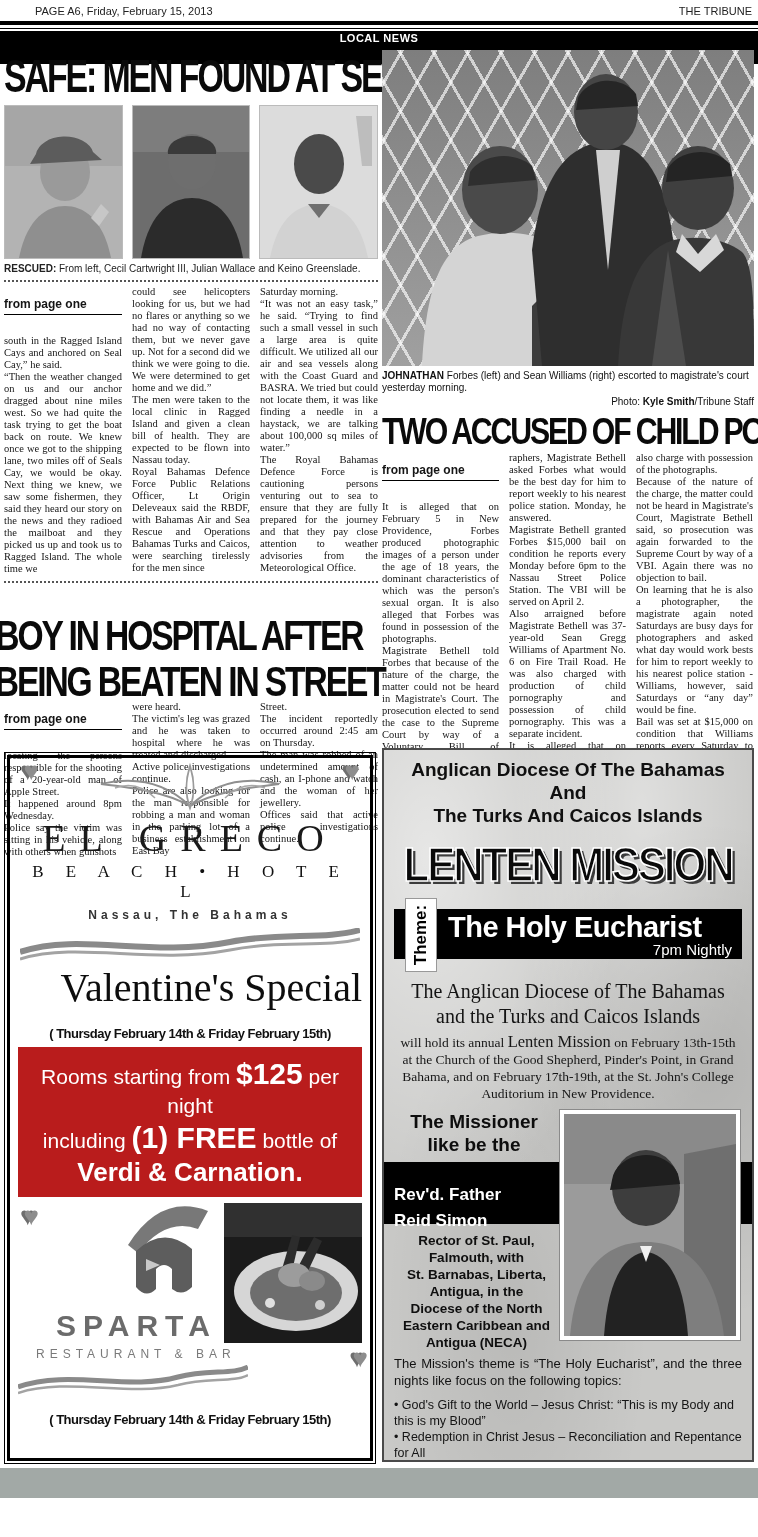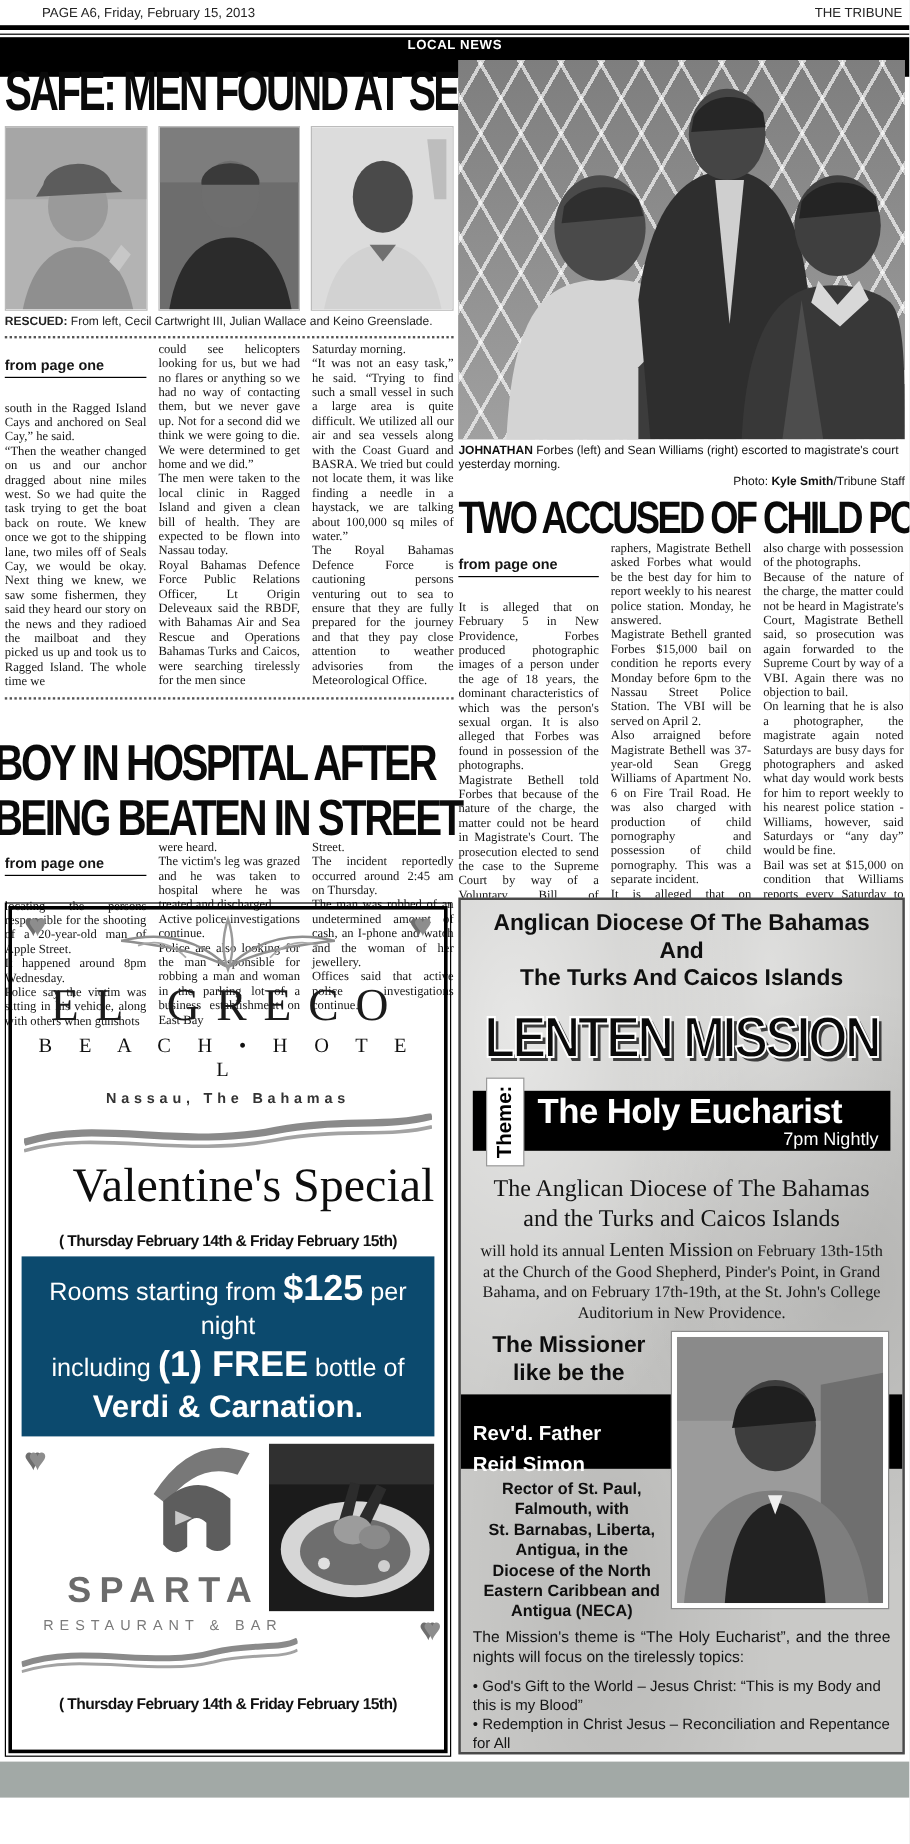--- a/index.html
+++ b/index.html
@@ -49,21 +49,21 @@
   .hearts .h2{color:#8d8d8d;}
   .eg-top{position:relative;height:52px;}
   .eg-top .hearts{position:absolute;top:0;}
   .eg-flourish{position:absolute;left:50%;transform:translateX(-50%);top:0;}
   .eg-brand{text-align:center;font-size:38px;letter-spacing:14px;color:#1a1a1a;margin-top:2px;}
   .eg-sub{text-align:center;font-size:17px;letter-spacing:9px;margin-top:2px;}
   .eg-loc{text-align:center;font-family:"Liberation Sans",sans-serif;font-size:12px;letter-spacing:4px;margin-top:6px;font-weight:bold;color:#333;}
   .wave{display:block;margin:6px auto 0 auto;}
   .eg-val{text-align:right;font-size:40px;margin-top:2px;color:#0d0d0d;}
   .eg-dates{text-align:center;font-family:"Liberation Sans",sans-serif;font-weight:bold;font-size:13px;letter-spacing:-.5px;margin-top:15px;}
-  .eg-black{background:#0c4a6e;color:#fff;text-align:center;font-family:"Liberation Sans",sans-serif;margin-top:6px;padding:8px 4px;line-height:1.25;}
+  .eg-black{background:#b91c1c;color:#fff;text-align:center;font-family:"Liberation Sans",sans-serif;margin-top:6px;padding:8px 4px;line-height:1.25;}
   .eg-black .t1{font-size:21px;}
   .eg-black .big{font-size:26px;font-weight:bold;}
   .eg-black .huge{font-size:30px;font-weight:bold;}
   .sparta{position:relative;height:196px;margin-top:4px;}
   .sp-name{position:absolute;left:38px;top:108px;font-family:"Liberation Sans",sans-serif;font-weight:bold;font-size:30px;letter-spacing:7px;color:#6b6b6b;}
   .sp-tag{position:absolute;left:18px;top:146px;font-family:"Liberation Sans",sans-serif;font-size:12px;letter-spacing:5px;color:#7a7a7a;}
   .foodpic{position:absolute;right:0;top:2px;width:138px;height:140px;overflow:hidden;}
   .sp-hearts-r{position:absolute;right:6px;top:148px;}
   .sp-wave{position:absolute;left:0;top:164px;}
   .dn-box{background:#000;color:#fff;text-align:center;font-family:"Liberation Sans",sans-serif;margin-top:5px;padding:7px 4px 8px 4px;}
@@ -361,21 +361,21 @@
             <ellipse cx="82" cy="74" rx="34" ry="38" fill="#3d3d3d"></ellipse>
             <path d="M48,66 a34,28 0 0 1 66,-6 l2,10 -70,6 z" fill="#1f1f1f"></path>
             <path d="M6,222 C12,152 44,128 82,128 C122,128 152,154 160,222 Z" fill="#7e7e7e"></path>
             <path d="M40,222 C44,166 60,140 82,138 C104,140 120,166 124,222 Z" fill="#222222"></path>
             <path d="M76,132 l6,16 6,-16 z" fill="#f0f0f0"></path>
           </svg>
         </div>
       </div>
     </div>
 
-    <div class="ln-para">The Mission's theme is “The Holy Eucharist”, and the three nights will focus on the tirelessly topics:</div>
+    <div class="ln-para">The Mission's theme is “The Holy Eucharist”, and the three nights like focus on the following topics:</div>
 
     <div class="ln-topics">
       <div class="ln-topic">God's Gift to the World – Jesus Christ: “This is my Body and this is my Blood”</div>
       <div class="ln-topic">Redemption in Christ Jesus – Reconciliation and Repentance for All</div>
       <div class="ln-topic">Strengthened for Mission and Service – Living the Eucharist in Community</div>
     </div>
 
   </div>
 
   <div class="graybar"></div>

